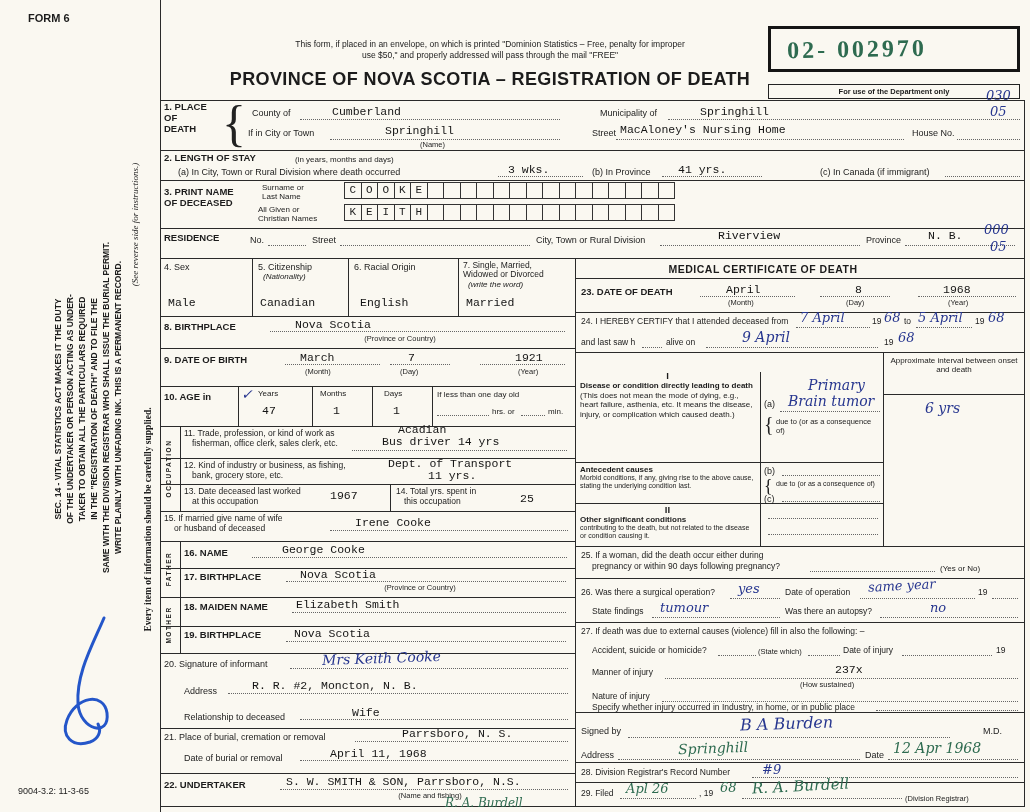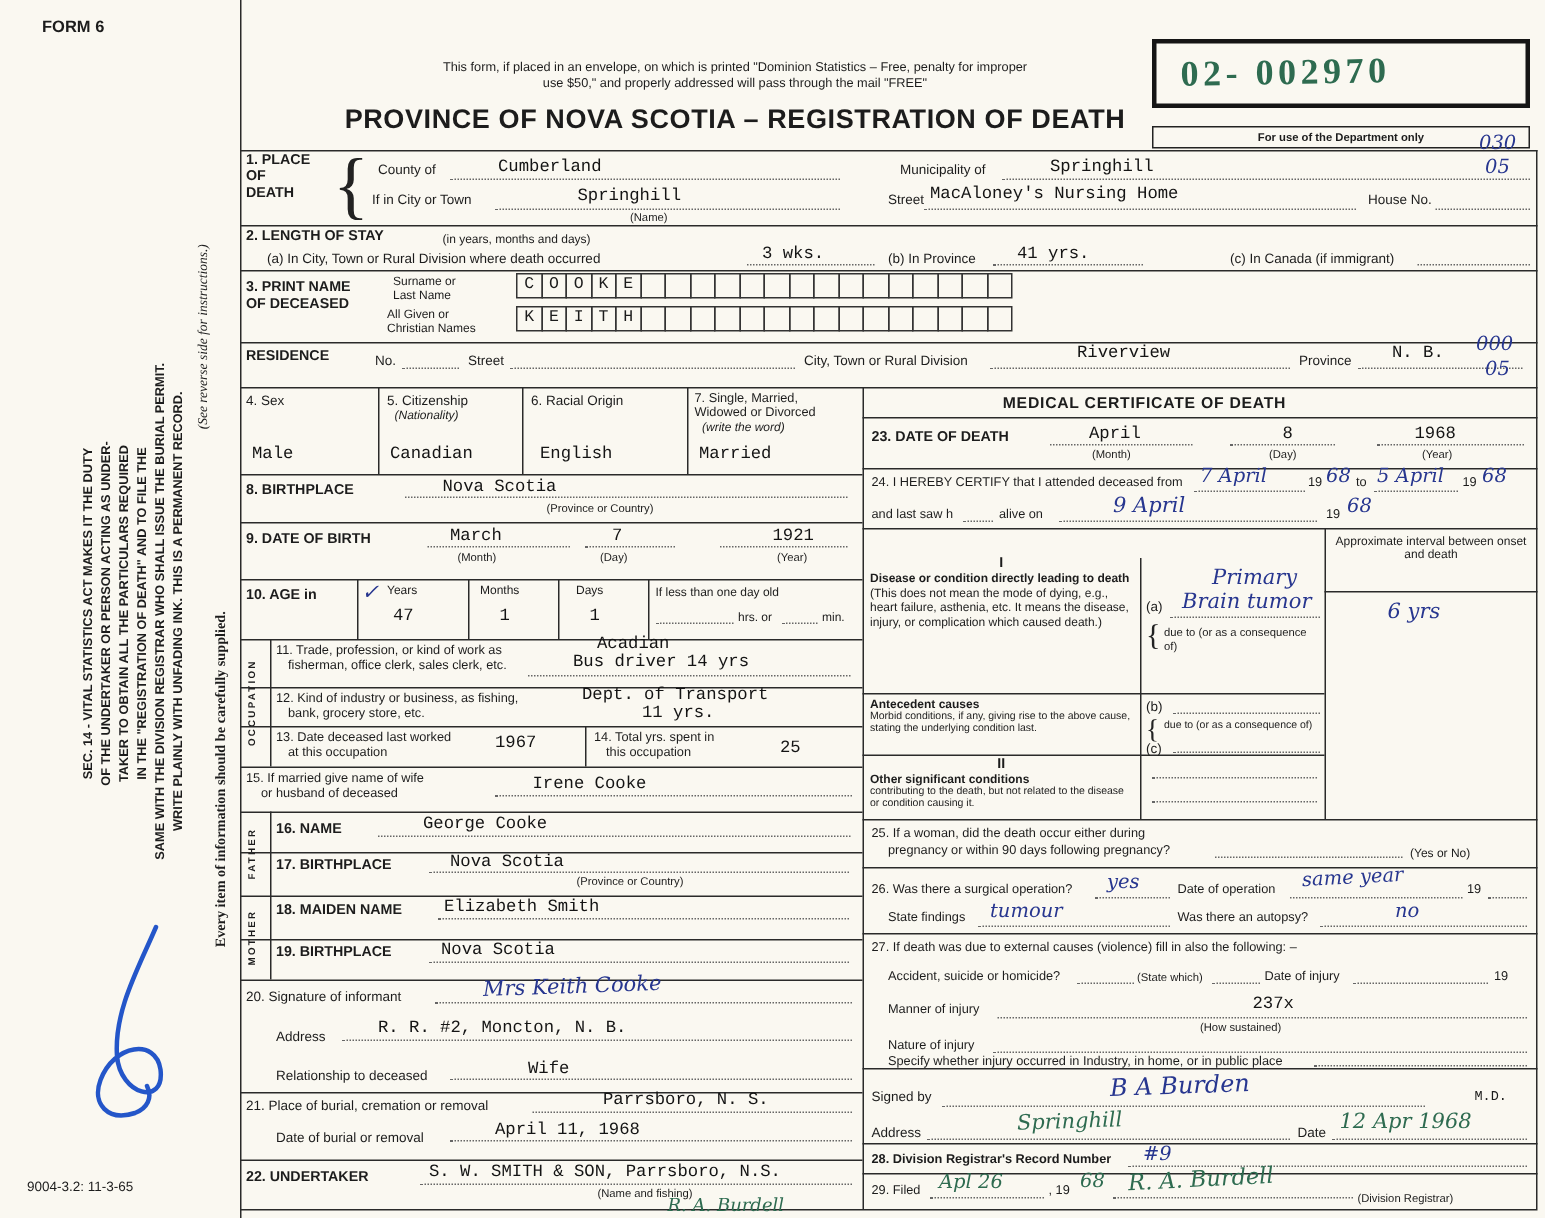--- a/index.html
+++ b/index.html
@@ -404,30 +404,30 @@
   <span class="abs lbl f75" style="left:800px;top:681px;">(How sustained)</span>
   <span class="abs lbl f85" style="left:592px;top:692px;">Nature of injury</span>
   <div class="dot" style="left:662px;top:701px;width:356px;"></div>
   <span class="abs lbl f85" style="left:592px;top:703px;">Specify whether injury occurred in Industry, in home, or in public place</span>
   <div class="dot" style="left:876px;top:710px;width:142px;"></div>
 
   <div class="hl" style="left:575px;top:762px;width:450px;"></div>
   <span class="abs lbl" style="left:581px;top:726px;">Signed by</span>
   <div class="dot" style="left:628px;top:737px;width:322px;"></div>
   <span class="abs hw h16 blue" style="left:740px;top:714px;transform:rotate(-2deg);">B A Burden</span>
-  <span class="abs lbl" style="left:983px;top:726px;font-family:Liberation Mono, monospace;">M.D.</span>
+  <span class="abs lbl" style="left:983px;top:726px;">M.D.</span>
   <span class="abs lbl" style="left:581px;top:750px;">Address</span>
   <div class="dot" style="left:618px;top:759px;width:242px;"></div>
   <span class="abs hw h14 green" style="left:678px;top:740px;transform:rotate(-2deg);">Springhill</span>
   <span class="abs lbl" style="left:865px;top:750px;">Date</span>
   <div class="dot" style="left:888px;top:759px;width:130px;"></div>
   <span class="abs hw h14 green" style="left:893px;top:740px;">12 Apr 1968</span>
 
   <div class="hl" style="left:575px;top:782px;width:450px;"></div>
-  <span class="abs lbl f85" style="left:581px;top:768px;font-weight:bold;">28. Division Registrar's Record Number</span>
+  <span class="abs lbl f85" style="left:581px;top:768px;">28. Division Registrar's Record Number</span>
   <div class="dot" style="left:752px;top:777px;width:266px;"></div>
   <span class="abs hw h13 blue" style="left:762px;top:762px;">#9</span>
 
   <span class="abs lbl f85" style="left:581px;top:789px;">29. Filed</span>
   <div class="dot" style="left:620px;top:798px;width:76px;"></div>
   <span class="abs hw h13 green" style="left:626px;top:781px;">Apl 26</span>
   <span class="abs lbl f85" style="left:699px;top:789px;">, 19</span>
   <span class="abs hw h13 green" style="left:720px;top:780px;">68</span>
   <div class="dot" style="left:742px;top:798px;width:160px;"></div>
   <span class="abs hw h15 green" style="left:752px;top:777px;transform:rotate(-3deg);">R. A. Burdell</span>

